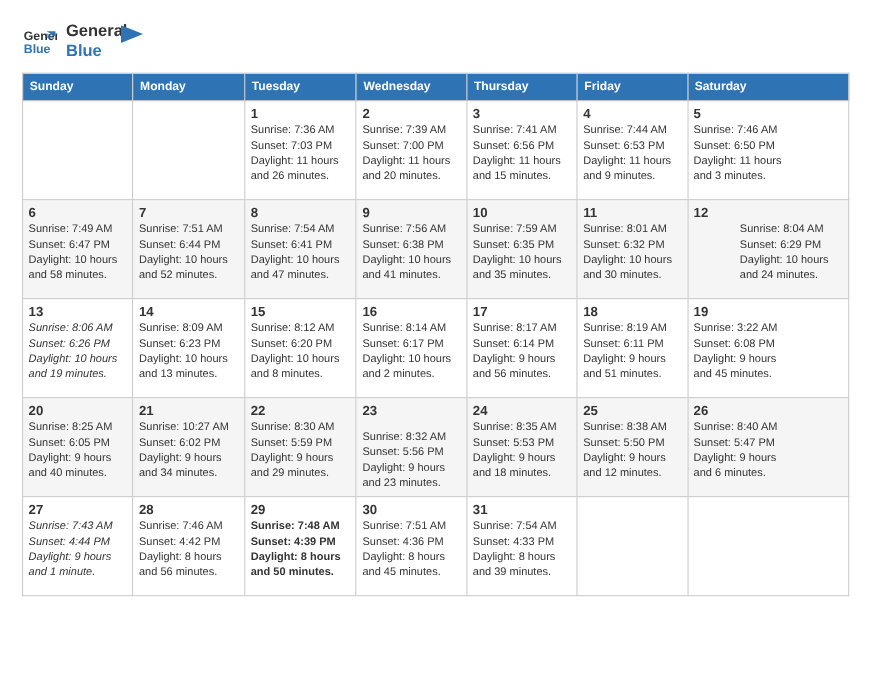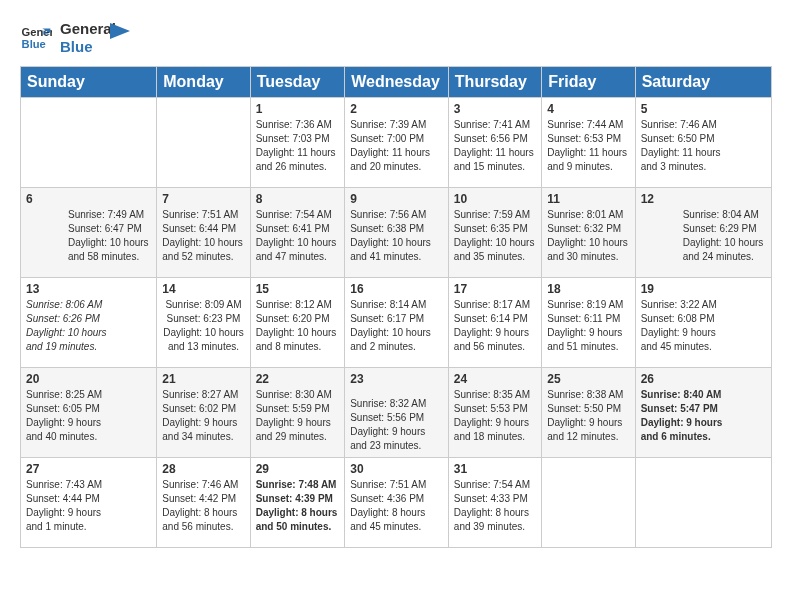--- a/index.html
+++ b/index.html
@@ -40,21 +40,21 @@
     table {
       width: 100%;
       border-collapse: collapse;
       font-size: 11px;
     }
     thead tr th {
       background-color: #2e74b5;
       color: #fff;
       text-align: left;
       padding: 6px 6px;
-      font-size: 16px;
+      font-size: 11px;
       font-weight: bold;
       border: 1px solid #ccc;
     }
     tbody tr td {
       border: 1px solid #ccc;
       vertical-align: top;
       padding: 4px 5px;
       min-height: 80px;
       height: 90px;
       color: #333;
@@ -151,21 +151,21 @@
           <span class="day-num">5</span>
           <div class="day-info" style="white-space: pre-line;">Sunrise: 7:46 AM
 Sunset: 6:50 PM
 Daylight: 11 hours
 and 3 minutes.</div>
         </td>
       </tr>
       <tr>
         <td>
           <span class="day-num">6</span>
-          <div class="day-info" style="white-space: pre-line; margin-left: 42px;">Sunrise: 7:49 AM
+          <div class="day-info" style="white-space: pre-line;">Sunrise: 7:49 AM
 Sunset: 6:47 PM
 Daylight: 10 hours
 and 58 minutes.</div>
         </td>
         <td>
           <span class="day-num">7</span>
           <div class="day-info" style="white-space: pre-line;">Sunrise: 7:51 AM
 Sunset: 6:44 PM
 Daylight: 10 hours
 and 52 minutes.</div>
@@ -209,21 +209,21 @@
       <tr>
         <td>
           <span class="day-num">13</span>
           <div class="day-info" style="white-space: pre-line; font-style: italic;">Sunrise: 8:06 AM
 Sunset: 6:26 PM
 Daylight: 10 hours
 and 19 minutes.</div>
         </td>
         <td>
           <span class="day-num">14</span>
-          <div class="day-info" style="white-space: pre-line; text-align: center;">Sunrise: 8:09 AM
+          <div class="day-info" style="white-space: pre-line;">Sunrise: 8:09 AM
 Sunset: 6:23 PM
 Daylight: 10 hours
 and 13 minutes.</div>
         </td>
         <td>
           <span class="day-num">15</span>
           <div class="day-info" style="white-space: pre-line;">Sunrise: 8:12 AM
 Sunset: 6:20 PM
 Daylight: 10 hours
 and 8 minutes.</div>
@@ -260,21 +260,21 @@
       <tr>
         <td>
           <span class="day-num">20</span>
           <div class="day-info" style="white-space: pre-line;">Sunrise: 8:25 AM
 Sunset: 6:05 PM
 Daylight: 9 hours
 and 40 minutes.</div>
         </td>
         <td>
           <span class="day-num">21</span>
-          <div class="day-info" style="white-space: pre-line;">Sunrise: 8:27 AM
+          <div class="day-info" style="white-space: pre-line;">Sunrise: 10:27 AM
 Sunset: 6:02 PM
 Daylight: 9 hours
 and 34 minutes.</div>
         </td>
         <td>
           <span class="day-num">22</span>
           <div class="day-info" style="white-space: pre-line;">Sunrise: 8:30 AM
 Sunset: 5:59 PM
 Daylight: 9 hours
 and 29 minutes.</div>
@@ -295,30 +295,30 @@
         </td>
         <td>
           <span class="day-num">25</span>
           <div class="day-info" style="white-space: pre-line;">Sunrise: 8:38 AM
 Sunset: 5:50 PM
 Daylight: 9 hours
 and 12 minutes.</div>
         </td>
         <td>
           <span class="day-num">26</span>
-          <div class="day-info" style="white-space: pre-line; font-weight: bold;">Sunrise: 8:40 AM
+          <div class="day-info" style="white-space: pre-line;">Sunrise: 8:40 AM
 Sunset: 5:47 PM
 Daylight: 9 hours
 and 6 minutes.</div>
         </td>
       </tr>
       <tr>
         <td>
           <span class="day-num">27</span>
-          <div class="day-info" style="white-space: pre-line;">Sunrise: 7:43 AM
+          <div class="day-info" style="white-space: pre-line; font-style: italic;">Sunrise: 7:43 AM
 Sunset: 4:44 PM
 Daylight: 9 hours
 and 1 minute.</div>
         </td>
         <td>
           <span class="day-num">28</span>
           <div class="day-info" style="white-space: pre-line;">Sunrise: 7:46 AM
 Sunset: 4:42 PM
 Daylight: 8 hours
 and 56 minutes.</div>

